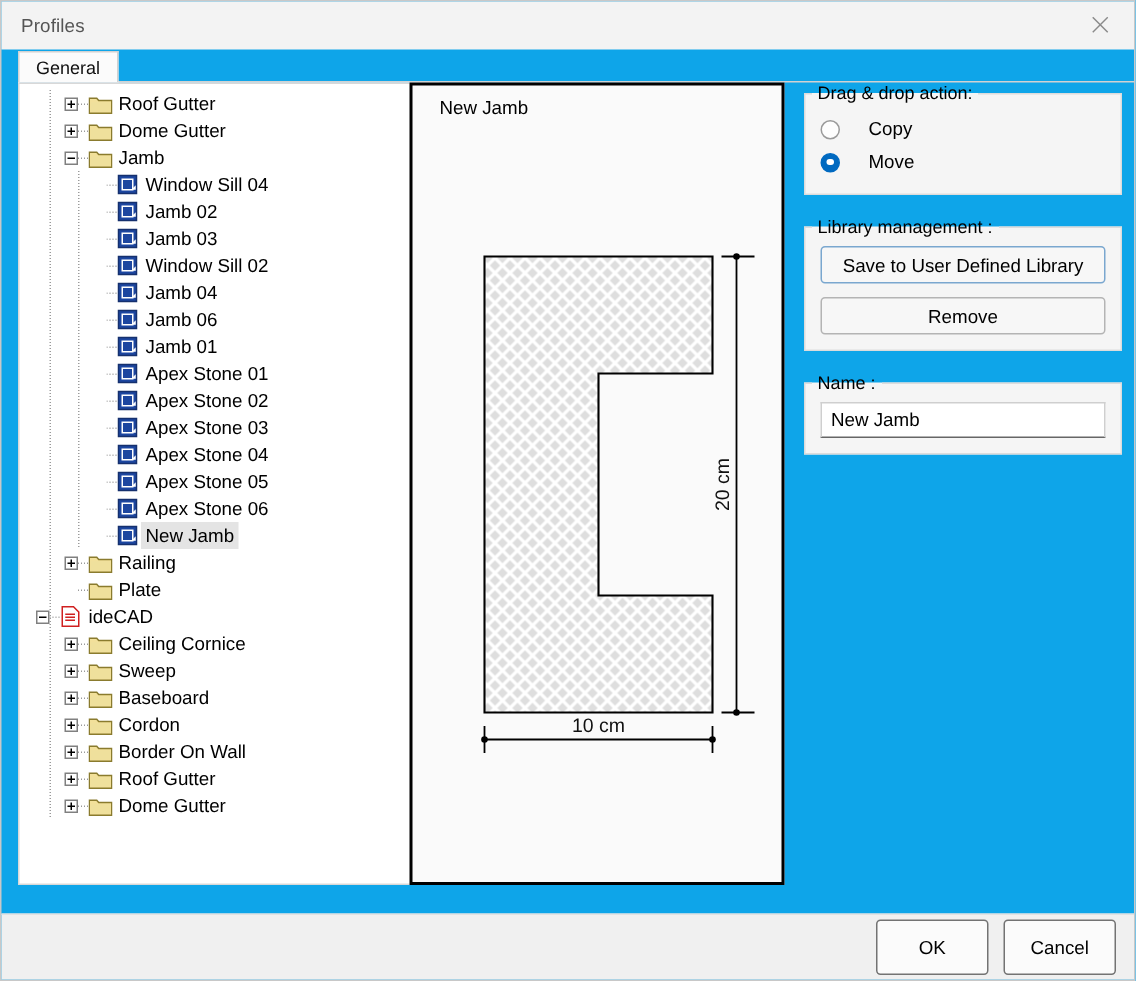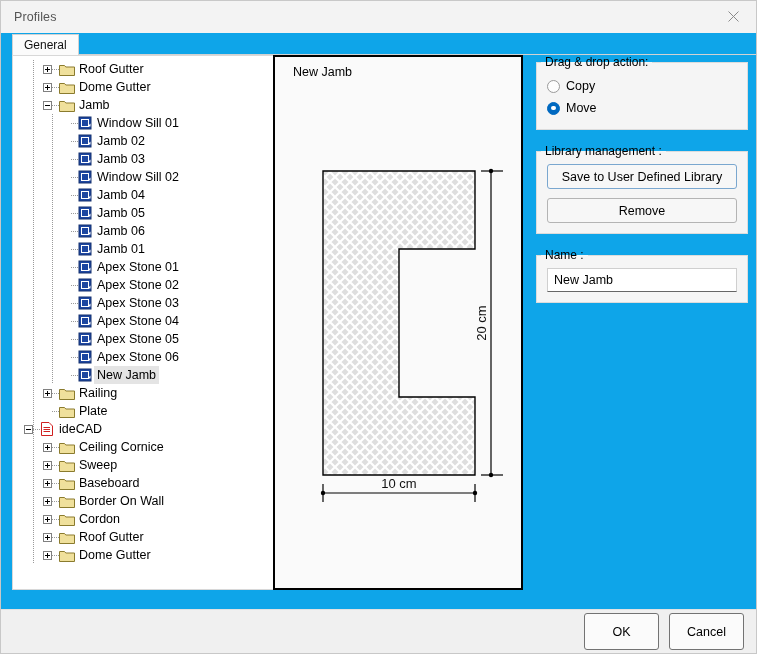--- a/index.html
+++ b/index.html
@@ -128,21 +128,21 @@
     position:absolute;left:535px;top:0px;width:212px;
   }
   fieldset.grp{
     border:1px solid #dcdcdc;margin:0 0 14px 0;padding:0;
     background:#f5f5f5;box-sizing:border-box;
   }
   fieldset.grp legend{
     padding:0 4px;margin-left:4px;font-size:12px;color:#000;
   }
   .grp-inner{padding:6px 10px 10px 10px;}
-  .radio-row{display:flex;align-items:center;height:22px;}
+  .radio-row{display:flex;align-items:center;height:22px;gap:13px;}
   .radio{
     width:13px;height:13px;border-radius:50%;
     border:1px solid #9a9a9a;background:#fdfdfd;box-sizing:border-box;
     margin-right:6px;flex:0 0 13px;position:relative;
   }
   .radio.on{border-color:#0069c0;background:#0069c0;}
   .radio.on::after{
     content:"";position:absolute;left:3.2px;top:3.2px;width:4.6px;height:4.6px;
     border-radius:50%;background:#fff;
   }
@@ -247,21 +247,21 @@
             <span style="flex: 0 0 49px;"></span>
             <span class="exp-spacer"></span>
             <span class="hdash"></span>
             <span class="leaficon">
               <svg width="14" height="14" viewBox="0 0 14 14">
                 <rect x="1" y="1" width="12" height="12" fill="#1c46a0" stroke="#15306e" stroke-width="1"></rect>
                 <rect x="3.5" y="3.5" width="7" height="7" fill="none" stroke="#ffffff" stroke-width="1"></rect>
                 <path d="M9.5,10.5 L12.5,10.5 L12.5,7.5 Z" fill="#ffffff"></path>
               </svg>
             </span>
-            <span class="lbl">Window Sill 01</span>
+            <span class="lbl">Window Sill 04</span>
           </div>
           <div class="row">
             <div class="guide" style="left: 20px;"></div>
             <div class="guide" style="left: 39px;"></div>
             <span style="flex: 0 0 49px;"></span>
             <span class="exp-spacer"></span>
             <span class="hdash"></span>
             <span class="leaficon">
               <svg width="14" height="14" viewBox="0 0 14 14">
                 <rect x="1" y="1" width="12" height="12" fill="#1c46a0" stroke="#15306e" stroke-width="1"></rect>
@@ -308,35 +308,20 @@
             <span class="exp-spacer"></span>
             <span class="hdash"></span>
             <span class="leaficon">
               <svg width="14" height="14" viewBox="0 0 14 14">
                 <rect x="1" y="1" width="12" height="12" fill="#1c46a0" stroke="#15306e" stroke-width="1"></rect>
                 <rect x="3.5" y="3.5" width="7" height="7" fill="none" stroke="#ffffff" stroke-width="1"></rect>
                 <path d="M9.5,10.5 L12.5,10.5 L12.5,7.5 Z" fill="#ffffff"></path>
               </svg>
             </span>
             <span class="lbl">Jamb 04</span>
-          </div>
-          <div class="row">
-            <div class="guide" style="left: 20px;"></div>
-            <div class="guide" style="left: 39px;"></div>
-            <span style="flex: 0 0 49px;"></span>
-            <span class="exp-spacer"></span>
-            <span class="hdash"></span>
-            <span class="leaficon">
-              <svg width="14" height="14" viewBox="0 0 14 14">
-                <rect x="1" y="1" width="12" height="12" fill="#1c46a0" stroke="#15306e" stroke-width="1"></rect>
-                <rect x="3.5" y="3.5" width="7" height="7" fill="none" stroke="#ffffff" stroke-width="1"></rect>
-                <path d="M9.5,10.5 L12.5,10.5 L12.5,7.5 Z" fill="#ffffff"></path>
-              </svg>
-            </span>
-            <span class="lbl">Jamb 05</span>
           </div>
           <div class="row">
             <div class="guide" style="left: 20px;"></div>
             <div class="guide" style="left: 39px;"></div>
             <span style="flex: 0 0 49px;"></span>
             <span class="exp-spacer"></span>
             <span class="hdash"></span>
             <span class="leaficon">
               <svg width="14" height="14" viewBox="0 0 14 14">
                 <rect x="1" y="1" width="12" height="12" fill="#1c46a0" stroke="#15306e" stroke-width="1"></rect>
@@ -548,34 +533,34 @@
             <div class="guide" style="left: 20px;"></div>
             <span style="flex: 0 0 30px;"></span>
             <span class="exp plus"></span>
             <span class="hdash"></span>
             <span class="folder">
               <svg width="16" height="13" viewBox="0 0 16 13">
                 <path d="M0.5,2.5 L5.5,2.5 L6.8,4 L15.5,4 L15.5,12.5 L0.5,12.5 Z" fill="#f2e09a" stroke="#8a7b2e" stroke-width="1"></path>
                 <path d="M1.5,5.2 L14.5,5.2 L14.5,11.5 L1.5,11.5 Z" fill="#efe09c" stroke="none"></path>
               </svg>
             </span>
+            <span class="lbl">Cordon</span>
+          </div>
+          <div class="row">
+            <div class="guide" style="left: 20px;"></div>
+            <span style="flex: 0 0 30px;"></span>
+            <span class="exp plus"></span>
+            <span class="hdash"></span>
+            <span class="folder">
+              <svg width="16" height="13" viewBox="0 0 16 13">
+                <path d="M0.5,2.5 L5.5,2.5 L6.8,4 L15.5,4 L15.5,12.5 L0.5,12.5 Z" fill="#f2e09a" stroke="#8a7b2e" stroke-width="1"></path>
+                <path d="M1.5,5.2 L14.5,5.2 L14.5,11.5 L1.5,11.5 Z" fill="#efe09c" stroke="none"></path>
+              </svg>
+            </span>
             <span class="lbl">Border On Wall</span>
-          </div>
-          <div class="row">
-            <div class="guide" style="left: 20px;"></div>
-            <span style="flex: 0 0 30px;"></span>
-            <span class="exp plus"></span>
-            <span class="hdash"></span>
-            <span class="folder">
-              <svg width="16" height="13" viewBox="0 0 16 13">
-                <path d="M0.5,2.5 L5.5,2.5 L6.8,4 L15.5,4 L15.5,12.5 L0.5,12.5 Z" fill="#f2e09a" stroke="#8a7b2e" stroke-width="1"></path>
-                <path d="M1.5,5.2 L14.5,5.2 L14.5,11.5 L1.5,11.5 Z" fill="#efe09c" stroke="none"></path>
-              </svg>
-            </span>
-            <span class="lbl">Cordon</span>
           </div>
           <div class="row">
             <div class="guide" style="left: 20px;"></div>
             <span style="flex: 0 0 30px;"></span>
             <span class="exp plus"></span>
             <span class="hdash"></span>
             <span class="folder">
               <svg width="16" height="13" viewBox="0 0 16 13">
                 <path d="M0.5,2.5 L5.5,2.5 L6.8,4 L15.5,4 L15.5,12.5 L0.5,12.5 Z" fill="#f2e09a" stroke="#8a7b2e" stroke-width="1"></path>
                 <path d="M1.5,5.2 L14.5,5.2 L14.5,11.5 L1.5,11.5 Z" fill="#efe09c" stroke="none"></path>

